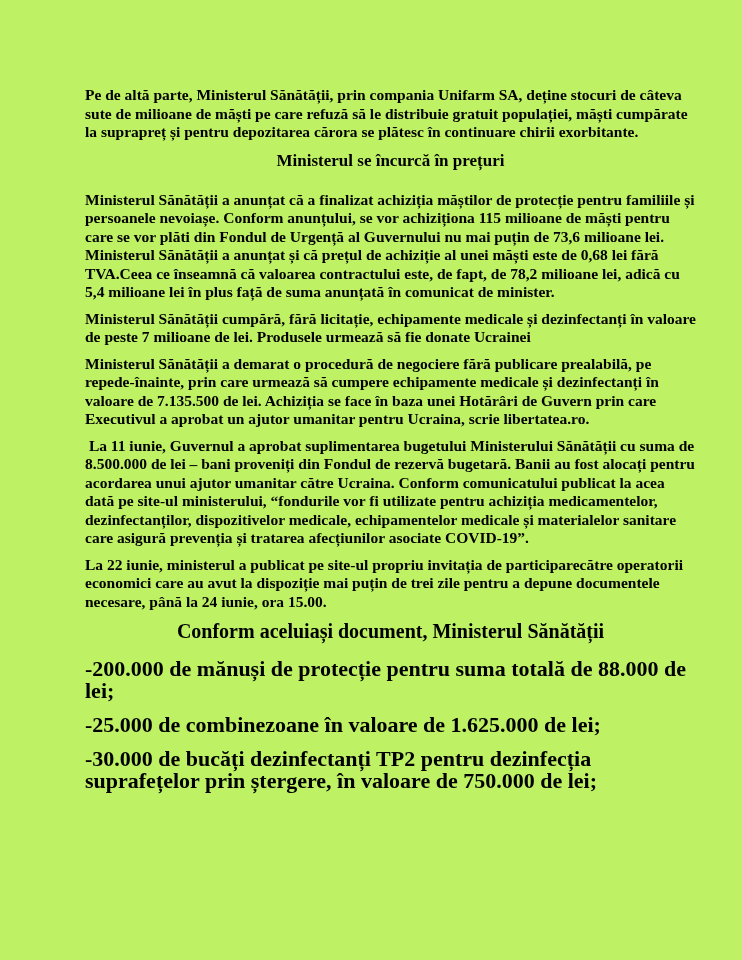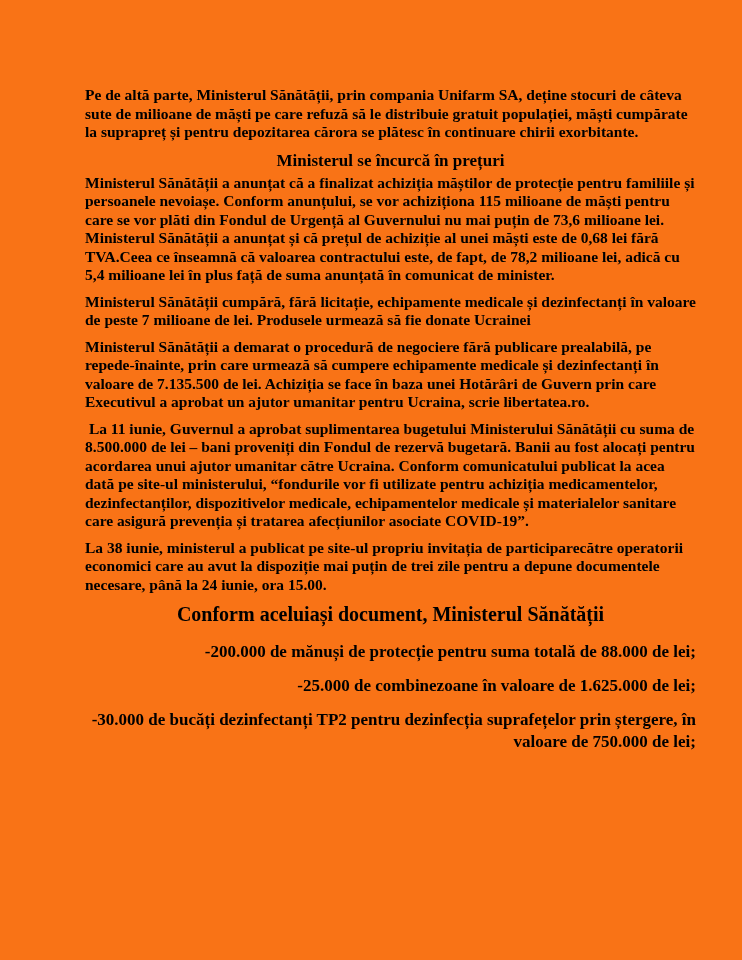--- a/index.html
+++ b/index.html
@@ -4,75 +4,75 @@
 <style>
   html, body {
     margin: 0;
     padding: 0;
     background: #ffffff;
   }
   .page {
     position: relative;
     width: 742px;
     height: 960px;
-    background: #f97316;
+    background: #bef264;
     box-sizing: border-box;
     padding: 86px 46px 0 85px;
     overflow: hidden;
     color: #000000;
     font-family: "Liberation Serif", "DejaVu Serif", serif;
     font-weight: bold;
   }
   .body-par {
     font-size: 15.5px;
     line-height: 18.5px;
     margin: 0 0 8px 0;
     white-space: pre-wrap;
     text-align: left;
   }
   .h-small {
     font-size: 17px;
     line-height: 21px;
-    margin: 1px 0 3px 0;
+    margin: 1px 0 20px 0;
     text-align: center;
     font-weight: bold;
   }
   .h-large {
     font-size: 20px;
     line-height: 24px;
     margin: 5px 0 15px 0;
     text-align: center;
     font-weight: bold;
   }
   .list-item {
-    font-size: 17px;
+    font-size: 22px;
     line-height: 22px;
     margin: 0 0 12px 0;
     white-space: pre-wrap;
-    text-align: right;
+    text-align: left;
   }
 </style>
 </head>
 <body>
 
 <div class="page">
 
   <p class="body-par">Pe de altă parte, Ministerul Sănătății, prin compania Unifarm SA, deține stocuri de câteva sute de milioane de măști pe care refuză să le distribuie gratuit populației, măști cumpărate la suprapreț și pentru depozitarea cărora se plătesc în continuare chirii exorbitante.</p>
 
   <h2 class="h-small">Ministerul se încurcă în prețuri</h2>
 
   <p class="body-par">Ministerul Sănătății a anunțat că a finalizat achiziția măștilor de protecție pentru familiile și persoanele nevoiașe. Conform anunțului, se vor achiziționa 115 milioane de măști pentru care se vor plăti din Fondul de Urgență al Guvernului nu mai puțin de 73,6 milioane lei. Ministerul Sănătății a anunțat și că prețul de achiziție al unei măști este de 0,68 lei fără TVA.Ceea ce înseamnă că valoarea contractului este, de fapt, de 78,2 milioane lei, adică cu 5,4 milioane lei în plus față de suma anunțată în comunicat de minister.</p>
 
   <p class="body-par">Ministerul Sănătății cumpără, fără licitație, echipamente medicale și dezinfectanți în valoare de peste 7 milioane de lei. Produsele urmează să fie donate Ucrainei</p>
 
   <p class="body-par">Ministerul Sănătății a demarat o procedură de negociere fără publicare prealabilă, pe repede-înainte, prin care urmează să cumpere echipamente medicale și dezinfectanți în valoare de 7.135.500 de lei. Achiziția se face în baza unei Hotărâri de Guvern prin care Executivul a aprobat un ajutor umanitar pentru Ucraina, scrie libertatea.ro.</p>
 
   <p class="body-par"> La 11 iunie, Guvernul a aprobat suplimentarea bugetului Ministerului Sănătății cu suma de 8.500.000 de lei – bani proveniți din Fondul de rezervă bugetară. Banii au fost alocați pentru acordarea unui ajutor umanitar către Ucraina. Conform comunicatului publicat la acea dată pe site-ul ministerului, “fondurile vor fi utilizate pentru achiziția medicamentelor, dezinfectanților, dispozitivelor medicale, echipamentelor medicale și materialelor sanitare care asigură prevenția și tratarea afecțiunilor asociate COVID-19”.</p>
 
-  <p class="body-par">La 38 iunie, ministerul a publicat pe site-ul propriu invitația de participarecătre operatorii economici care au avut la dispoziție mai puțin de trei zile pentru a depune documentele necesare, până la 24 iunie, ora 15.00.</p>
+  <p class="body-par">La 22 iunie, ministerul a publicat pe site-ul propriu invitația de participarecătre operatorii economici care au avut la dispoziție mai puțin de trei zile pentru a depune documentele necesare, până la 24 iunie, ora 15.00.</p>
 
   <h1 class="h-large">Conform aceluiași document, Ministerul Sănătății</h1>
 
 
   <p class="list-item">-200.000 de mănuși de protecție pentru suma totală de 88.000 de lei;</p>
 
   <p class="list-item">-25.000 de combinezoane în valoare de 1.625.000 de lei;</p>
 
 
 

